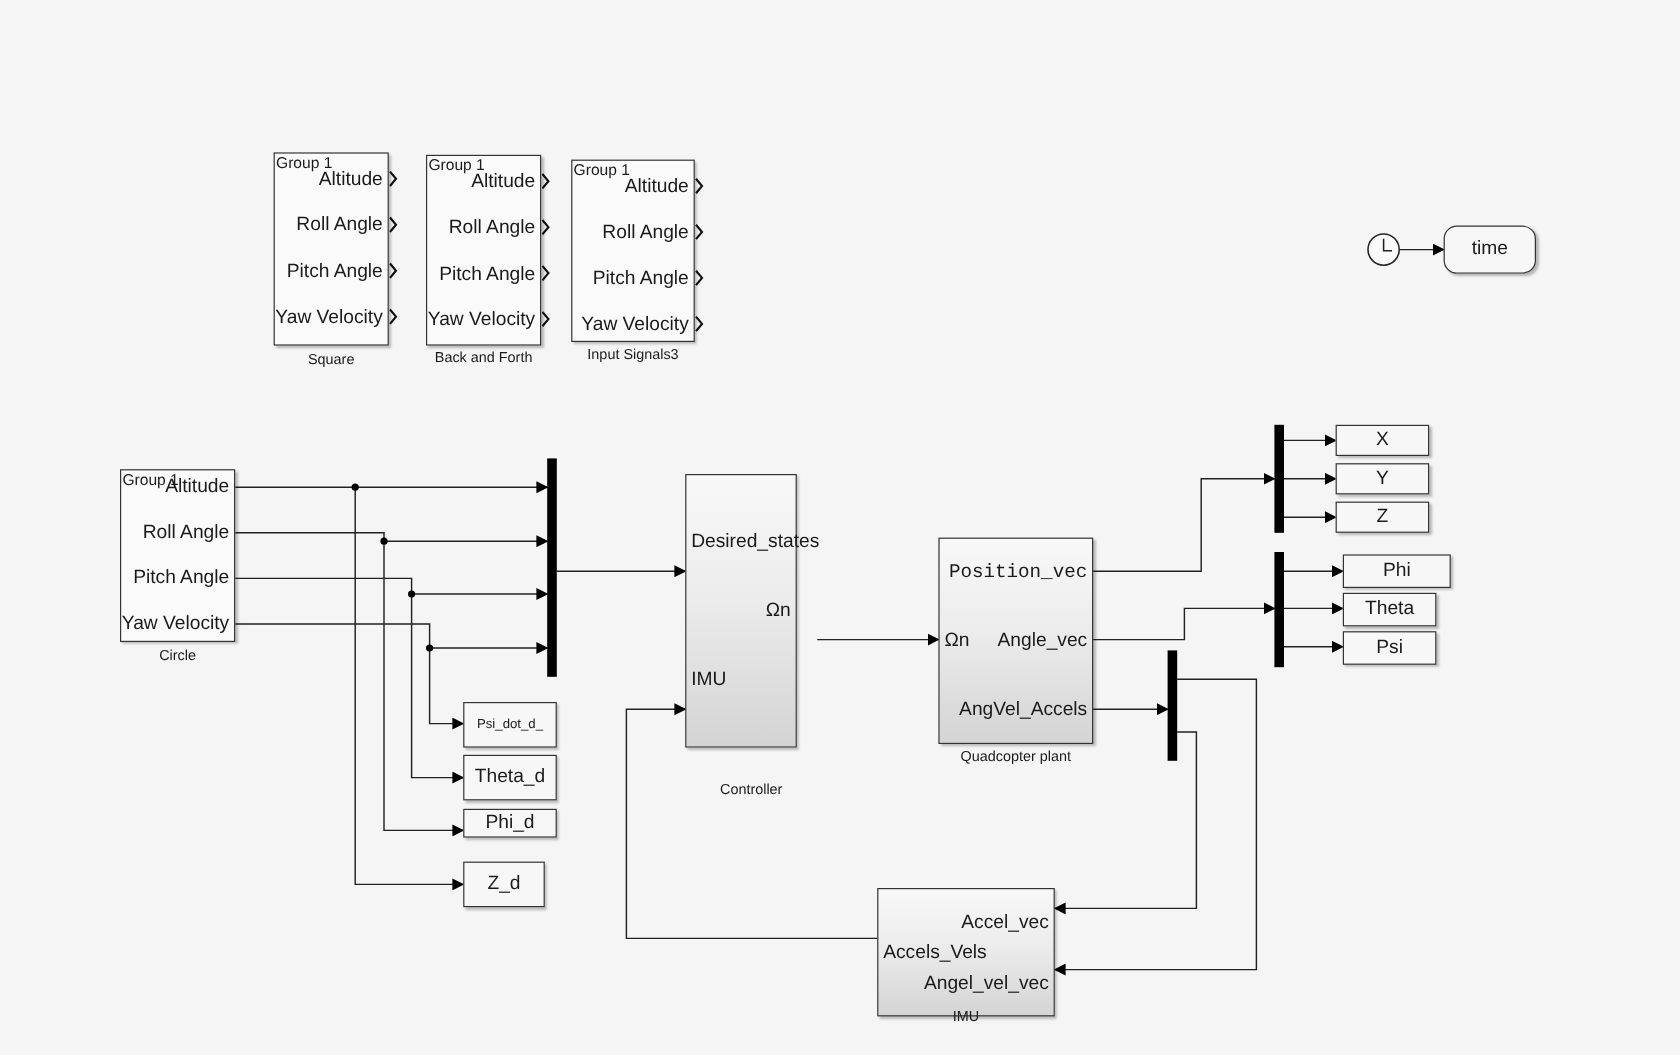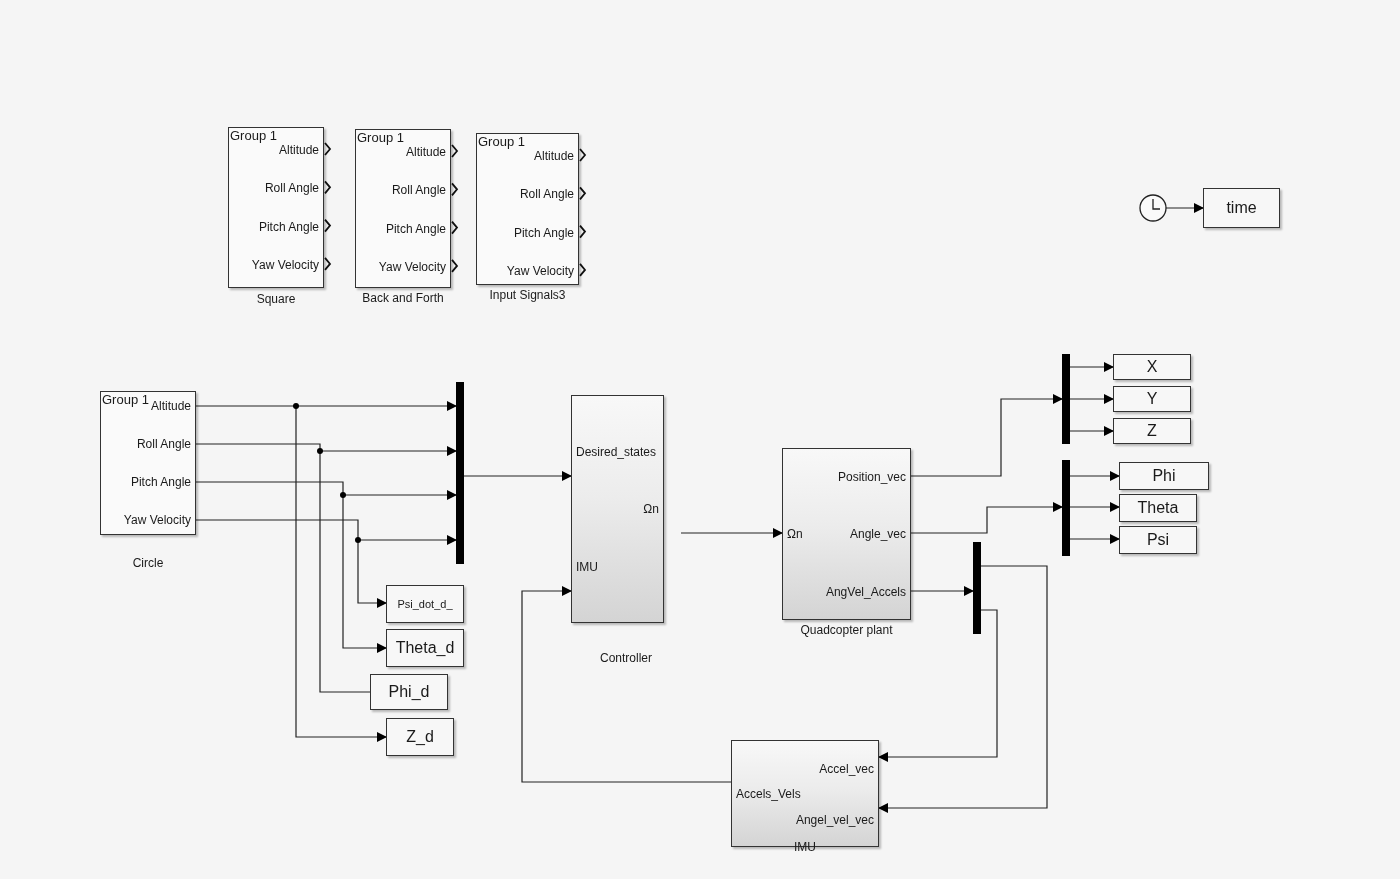--- a/index.html
+++ b/index.html
@@ -1,19 +1,19 @@
 <!DOCTYPE html>
 <html><head>
 <meta charset="utf-8">
 <style>
   html, body { margin: 0; padding: 0; }
   body { width: 1400px; height: 879px; background: #f5f5f5; overflow: hidden; position: relative;
          font-family: "Liberation Sans", sans-serif; color: #1a1a1a; }
   svg#canvas { position: absolute; left: 0; top: 0; }
-  .lbl { position: absolute; font-size: 12px; white-space: nowrap; line-height: 14px; }
+  .lbl { position: absolute; font-size: 16px; white-space: nowrap; line-height: 14px; }
   .caption { position: absolute; font-size: 12px; text-align: center; white-space: nowrap; }
   .block { position: absolute; border: 1.5px solid #333; background: #f7f7f7; box-sizing: border-box;
            box-shadow: 2px 2px 2px rgba(0,0,0,0.25); }
   .grad { background: linear-gradient(to bottom, #f8f8f8 0%, #ececec 45%, #d4d4d4 100%); }
   .gototext { position: absolute; left: 0; right: 0; top: 50%; transform: translateY(-50%); text-align: center; font-size: 16px; }
   .gototext.sm { font-size: 11px; }
 </style>
 </head>
 <body>
 
@@ -140,53 +140,53 @@
     </div>
     <div class="block" style="left: 100px; top: 391px; width: 96px; height: 144px; background: rgb(250, 250, 250);">
       <div class="lbl" style="left: 1px; top: 1px; font-size: 13px;">Group 1</div>
       <div class="lbl" style="right: 4px; top: 7px;">Altitude</div>
       <div class="lbl" style="right: 4px; top: 45px;">Roll Angle</div>
       <div class="lbl" style="right: 4px; top: 83px;">Pitch Angle</div>
       <div class="lbl" style="right: 4px; top: 121px;">Yaw Velocity</div>
     </div>
   </div>
 
-<div class="block" style="left:1203px;top:188px;width:77px;height:40px;">
+<div class="block" style="left:1203px;top:188px;width:77px;height:40px;border-radius:11px;">
   <div class="gototext">time</div>
 </div>
 
 <div class="block grad" style="left:571px;top:395px;width:93px;height:228px;">
   <div class="lbl" style="left:4px;top:49px;">Desired_states</div>
   <div class="lbl" style="left:4px;top:164px;">IMU</div>
   <div class="lbl" style="right:4px;top:106px;">Ωn</div>
 </div>
 <div class="caption" style="left:571px;top:651px;width:110px;">Controller</div>
 
 <div class="block grad" style="left:782px;top:448px;width:129px;height:172px;">
   <div class="lbl" style="left:4px;top:78px;">Ωn</div>
-  <div class="lbl" style="right:4px;top:21px;">Position_vec</div>
+  <div class="lbl" style="right:4px;top:21px;font-family:Liberation Mono, monospace;">Position_vec</div>
   <div class="lbl" style="right:4px;top:78px;">Angle_vec</div>
   <div class="lbl" style="right:4px;top:136px;">AngVel_Accels</div>
 </div>
 <div class="caption" style="left:762px;top:623px;width:169px;">Quadcopter plant</div>
 
 <div class="block grad" style="left:731px;top:729px;width:148px;height:107px;margin-top:11px;">
   <div class="lbl" style="right:4px;top:21px;">Accel_vec</div>
   <div class="lbl" style="right:4px;top:72px;">Angel_vel_vec</div>
   <div class="lbl" style="left:4px;top:46px;">Accels_Vels</div>
 </div>
 <div class="caption" style="left:731px;top:840px;width:148px;">IMU</div>
 
 <div class="block" style="left:386px;top:585px;width:78px;height:38px;">
   <div class="gototext sm">Psi_dot_d_</div>
 </div>
 <div class="block" style="left:386px;top:629px;width:78px;height:38px;">
   <div class="gototext">Theta_d</div>
 </div>
-<div class="block" style="left:370px;top:674px;width:78px;height:36px;padding-left:21px;">
+<div class="block" style="left:386px;top:674px;width:78px;height:24px;padding-left:21px;">
   <div class="gototext">Phi_d</div>
 </div>
 <div class="block" style="left:386px;top:718px;width:68px;height:38px;">
   <div class="gototext">Z_d</div>
 </div>
 
 <div class="block" style="left:1113px;top:354px;width:78px;height:26px;">
   <div class="gototext">X</div>
 </div>
 <div class="block" style="left:1113px;top:386px;width:78px;height:26px;">
@@ -202,13 +202,13 @@
 <div class="block" style="left:1119px;top:494px;width:78px;height:28px;">
   <div class="gototext">Theta</div>
 </div>
 <div class="block" style="left:1119px;top:526px;width:78px;height:28px;">
   <div class="gototext">Psi</div>
 </div>
 
 <div class="caption" style="left: 198px; top: 292px; width: 156px;">Square</div>
 <div class="caption" style="left: 325px; top: 291px; width: 156px; text-align: center;">Back and Forth</div>
 <div class="caption" style="left: 446px; top: 288px; width: 163px;">Input Signals3</div>
-<div class="caption" style="left: 70px; top: 556px; width: 156px;">Circle</div>
+<div class="caption" style="left: 70px; top: 539px; width: 156px;">Circle</div>
 
 </body></html>

